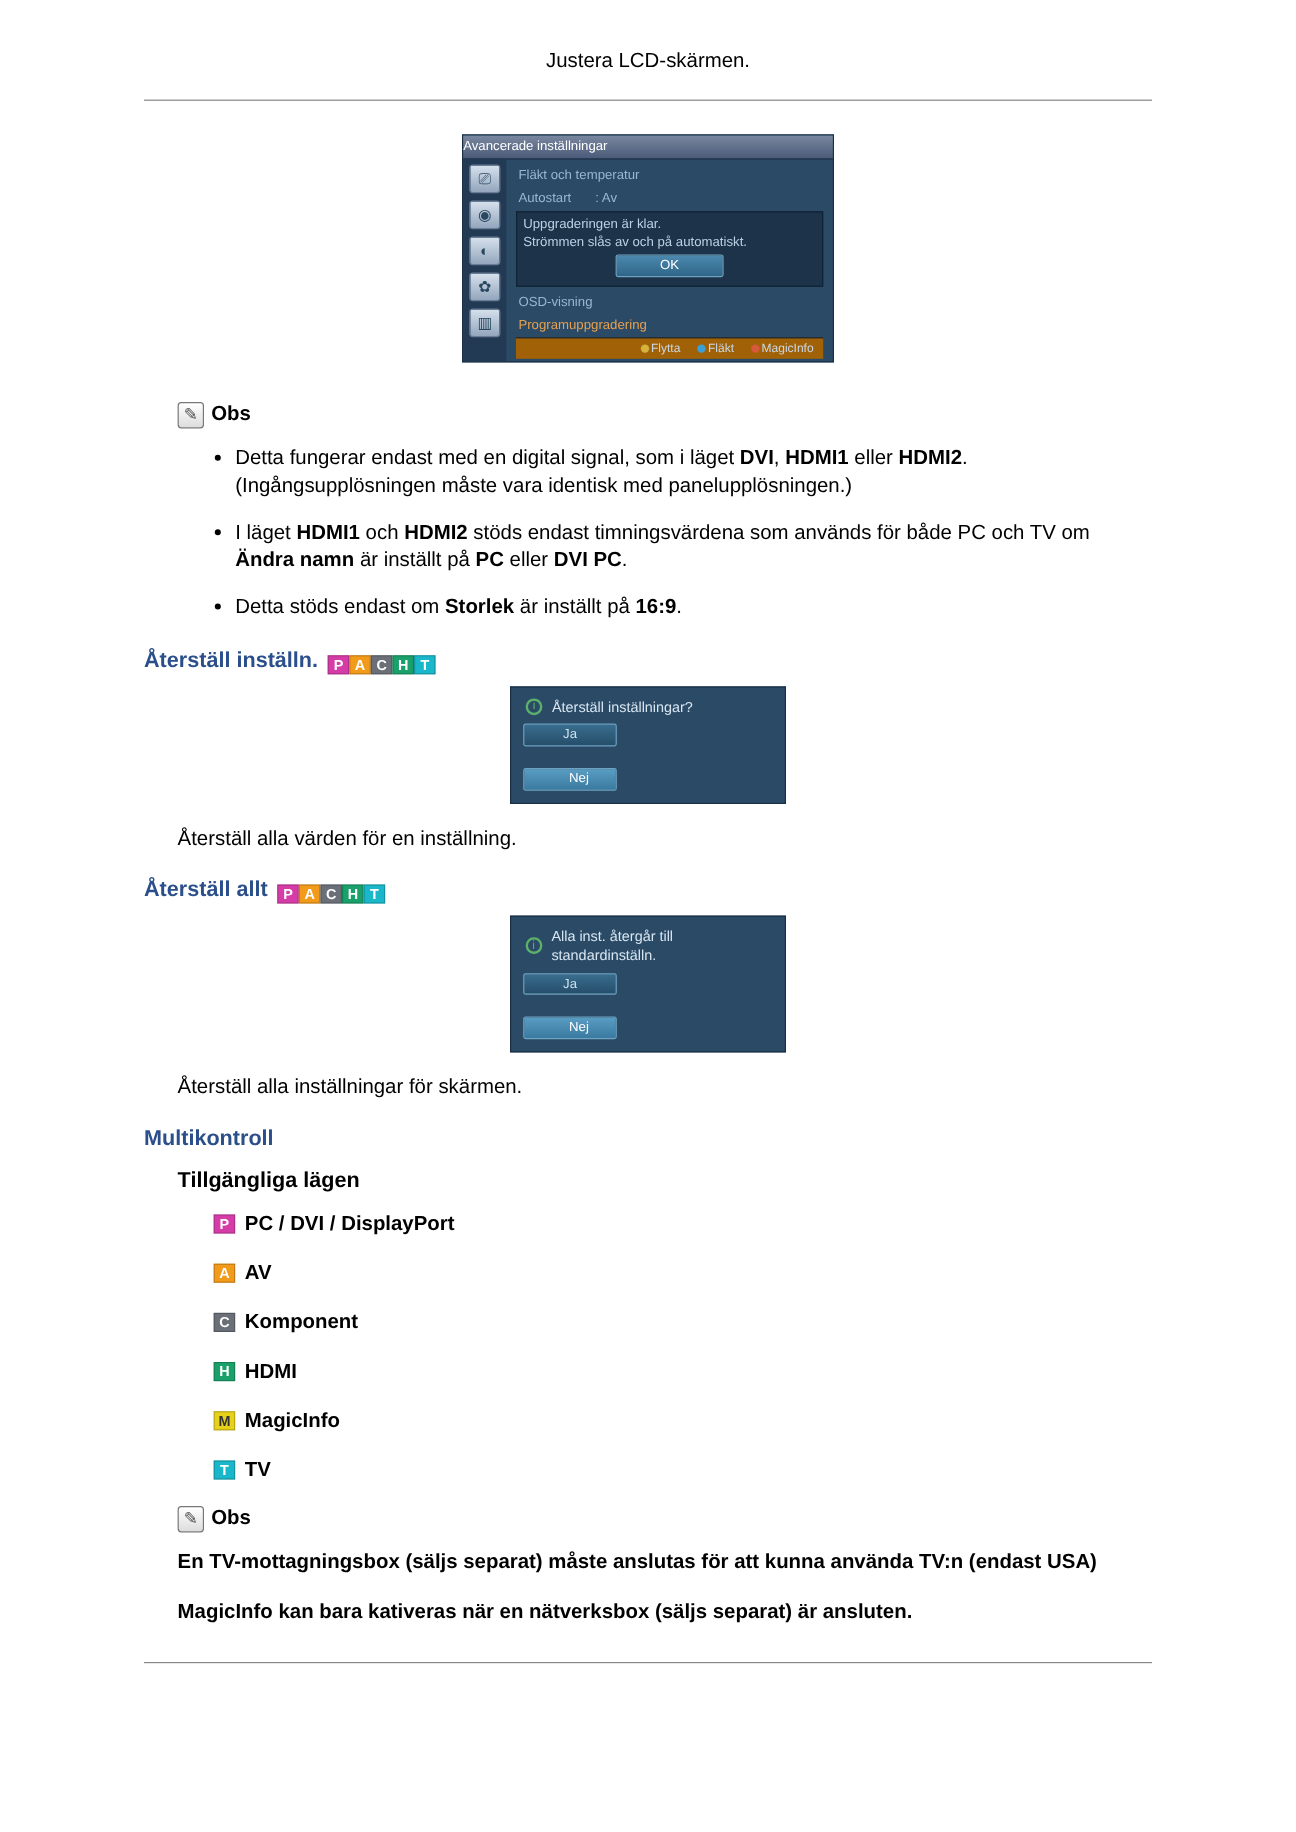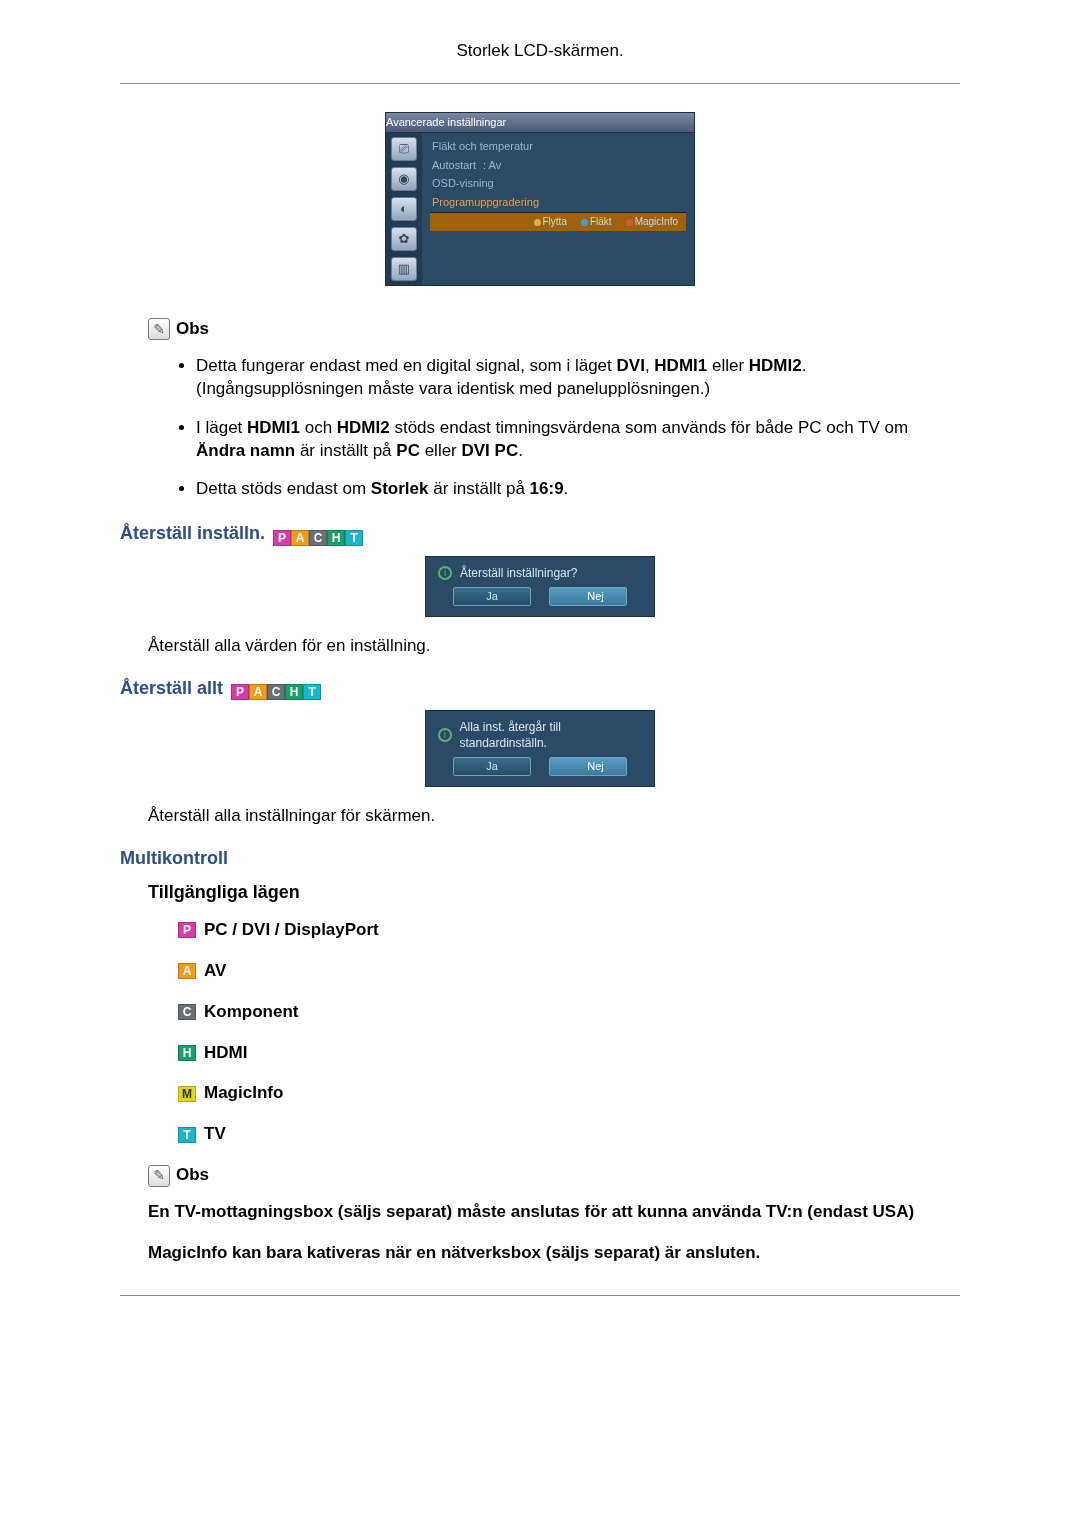--- a/index.html
+++ b/index.html
@@ -47,21 +47,21 @@
   .osd-ico {
     width: 26px; height: 24px;
     background: linear-gradient(#d6e0ec,#94a6bd);
     border:1px solid #6a7d94;
     border-radius:3px;
     display:flex;align-items:center;justify-content:center;
     font-size:13px;color:#2a4960;
   }
   .osd-main { flex:1; padding: 4px 8px 2px 8px; }
   .osd-row { padding: 2px 2px; }
-  .osd-kv { display:flex; gap:7px; }
+  .osd-kv { display:flex; gap:20px; }
   .osd-msg {
     background:#1d3349;
     border:1px solid #0f2236;
     padding:3px 5px;
     margin:2px 0 4px 0;
     color:#bcd0e4;
   }
   .osd-ok {
     display:block;
     margin: 2px auto 4px auto;
@@ -123,60 +123,65 @@
   .bd-h{background:#1aa06a;} .bd-t{background:#19b7c9;} .bd-m{background:#e6d21a;color:#333;}
 
   
   .dialog {
     width:230px; margin: 6px auto 18px auto;
     background:#2a4a66; color:#fff; font-size:12px;
     padding:6px 10px 10px 10px; border:1px solid #1a2f45;
   }
   .dialog-q { display:flex; align-items:center; gap:8px; padding:2px 2px 6px 2px; color:#d8e6f2;}
   .q-ico { width:14px;height:14px;border:2px solid #5db06a;border-radius:50%;display:inline-flex;align-items:center;justify-content:center;color:#5db06a;font-size:10px;}
-  .dialog-btns { display:flex; gap:18px; justify-content:center; }
+  .dialog-btns { display:flex; gap:18px; justify-content:center;flex-direction:column; }
   .dbtn {
     width:78px; text-align:center; padding:1px 0;
     border:1px solid #6ea3c2; border-radius:2px;
     background:linear-gradient(#3a6d8e,#254e6a);
     color:#cfe2ef; font-size:11px;
   }
   .dbtn.active { background:linear-gradient(#5a9dc2,#3a7aa0); color:#fff;padding-left:15px; }
 
   .para { margin: 6px 0 18px 28px; }
 
   .mode-list { list-style: disc; padding-left: 58px; }
   .mode-list li { margin-bottom: 18px; font-weight:bold; display:flex; align-items:center; gap:8px; }
   .mode-list li .bd { width:18px; height:16px; }
 
   .note-block { margin-left:28px; margin-bottom:14px; }
   .para2 { margin: 0 0 18px 28px; font-weight: bold; }
 </style>
 </head>
 <body>
 
-<div class="header-title">Storlek LCD-skärmen.</div>
+<div class="header-title">Justera LCD-skärmen.</div>
 <div class="hr"></div>
 
 <div class="osd-panel">
   <div class="osd-title">Avancerade inställningar</div>
   <div class="osd-body">
     <div class="osd-sidebar">
       <div class="osd-ico">⎚</div>
       <div class="osd-ico">◉</div>
       <div class="osd-ico">◐</div>
       <div class="osd-ico">✿</div>
       <div class="osd-ico">▥</div>
     </div>
     <div class="osd-main">
       <div class="osd-row osd-dim">Fläkt och temperatur</div>
       <div class="osd-row osd-kv osd-dim">
         <span>Autostart</span>
         <span>: Av</span>
       </div>
+      <div class="osd-msg">
+        <div>Uppgraderingen är klar.</div>
+        <div>Strömmen slås av och på automatiskt.</div>
+        <span class="osd-ok">OK</span>
+      </div>
       <div class="osd-row osd-dim">OSD-visning</div>
       <div class="osd-row osd-orange">Programuppgradering</div>
       <div class="osd-hints">
         <span><span class="osd-hint-dot" style="background:#d6b23a"></span><span>Flytta</span></span>
         <span><span class="osd-hint-dot" style="background:#3aa0d6"></span><span>Fläkt</span></span>
         <span><span class="osd-hint-dot" style="background:#d65a3a"></span><span>MagicInfo</span></span>
       </div>
     </div>
   </div>
 </div>

